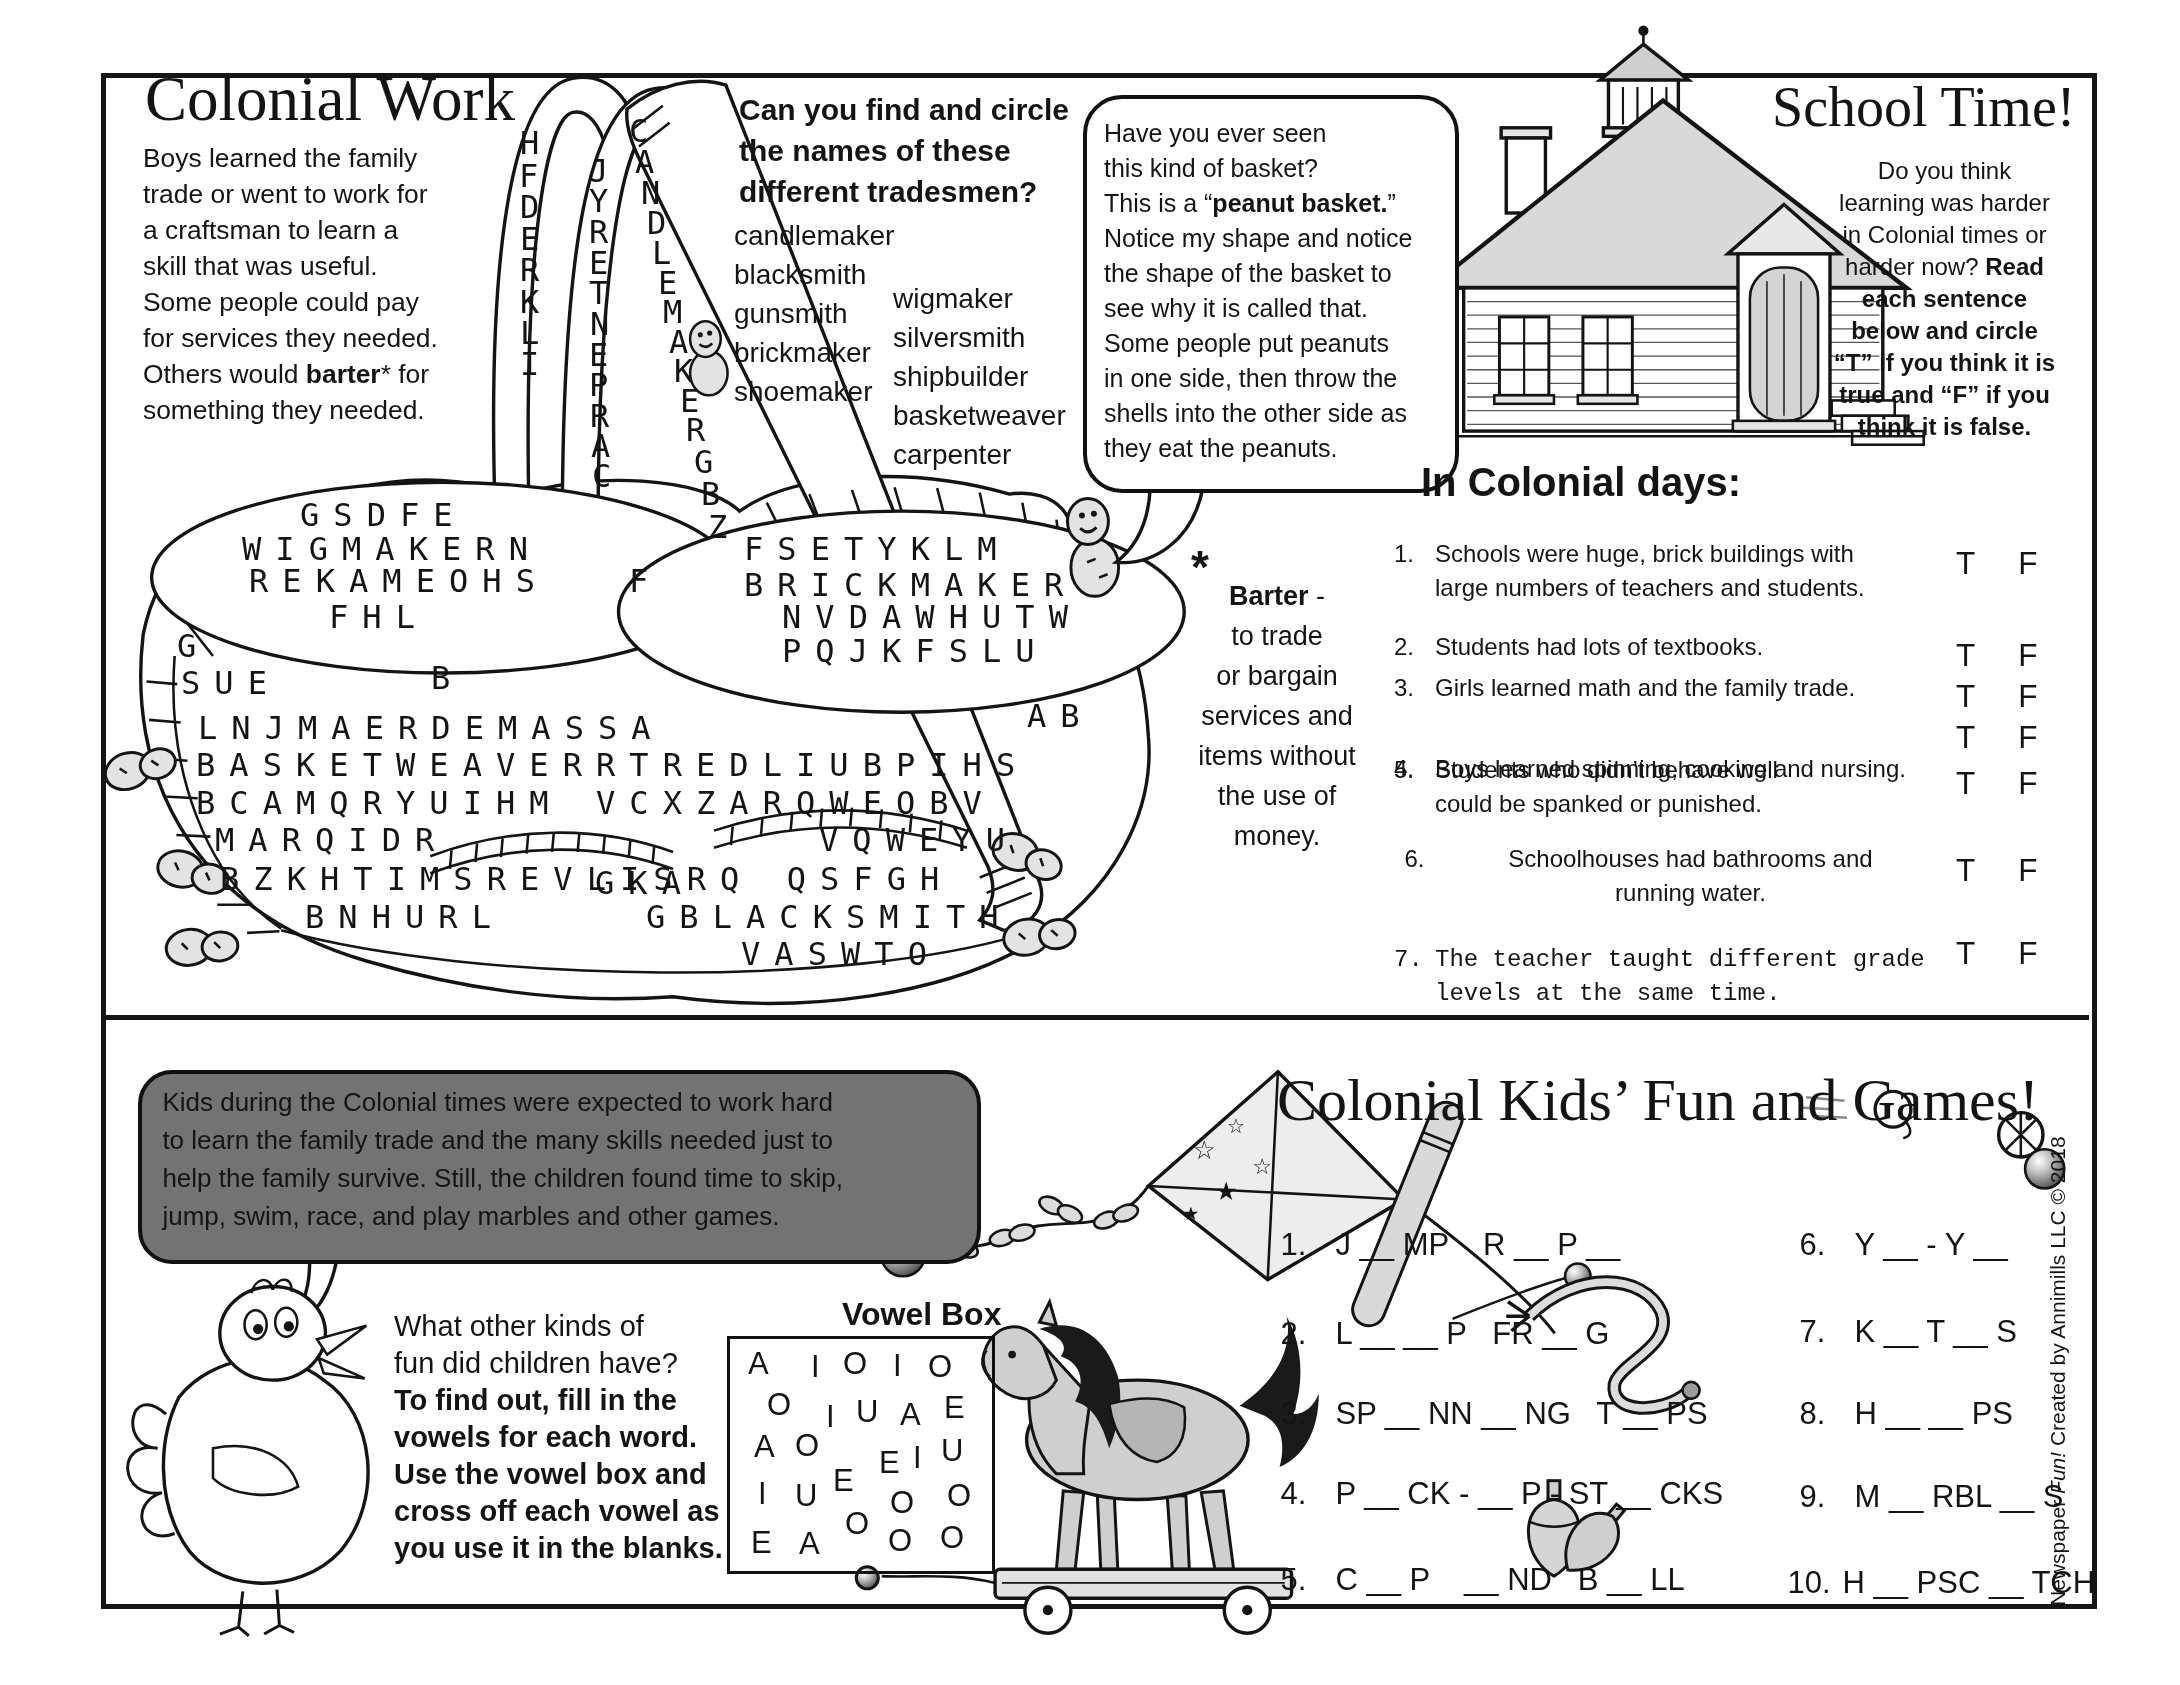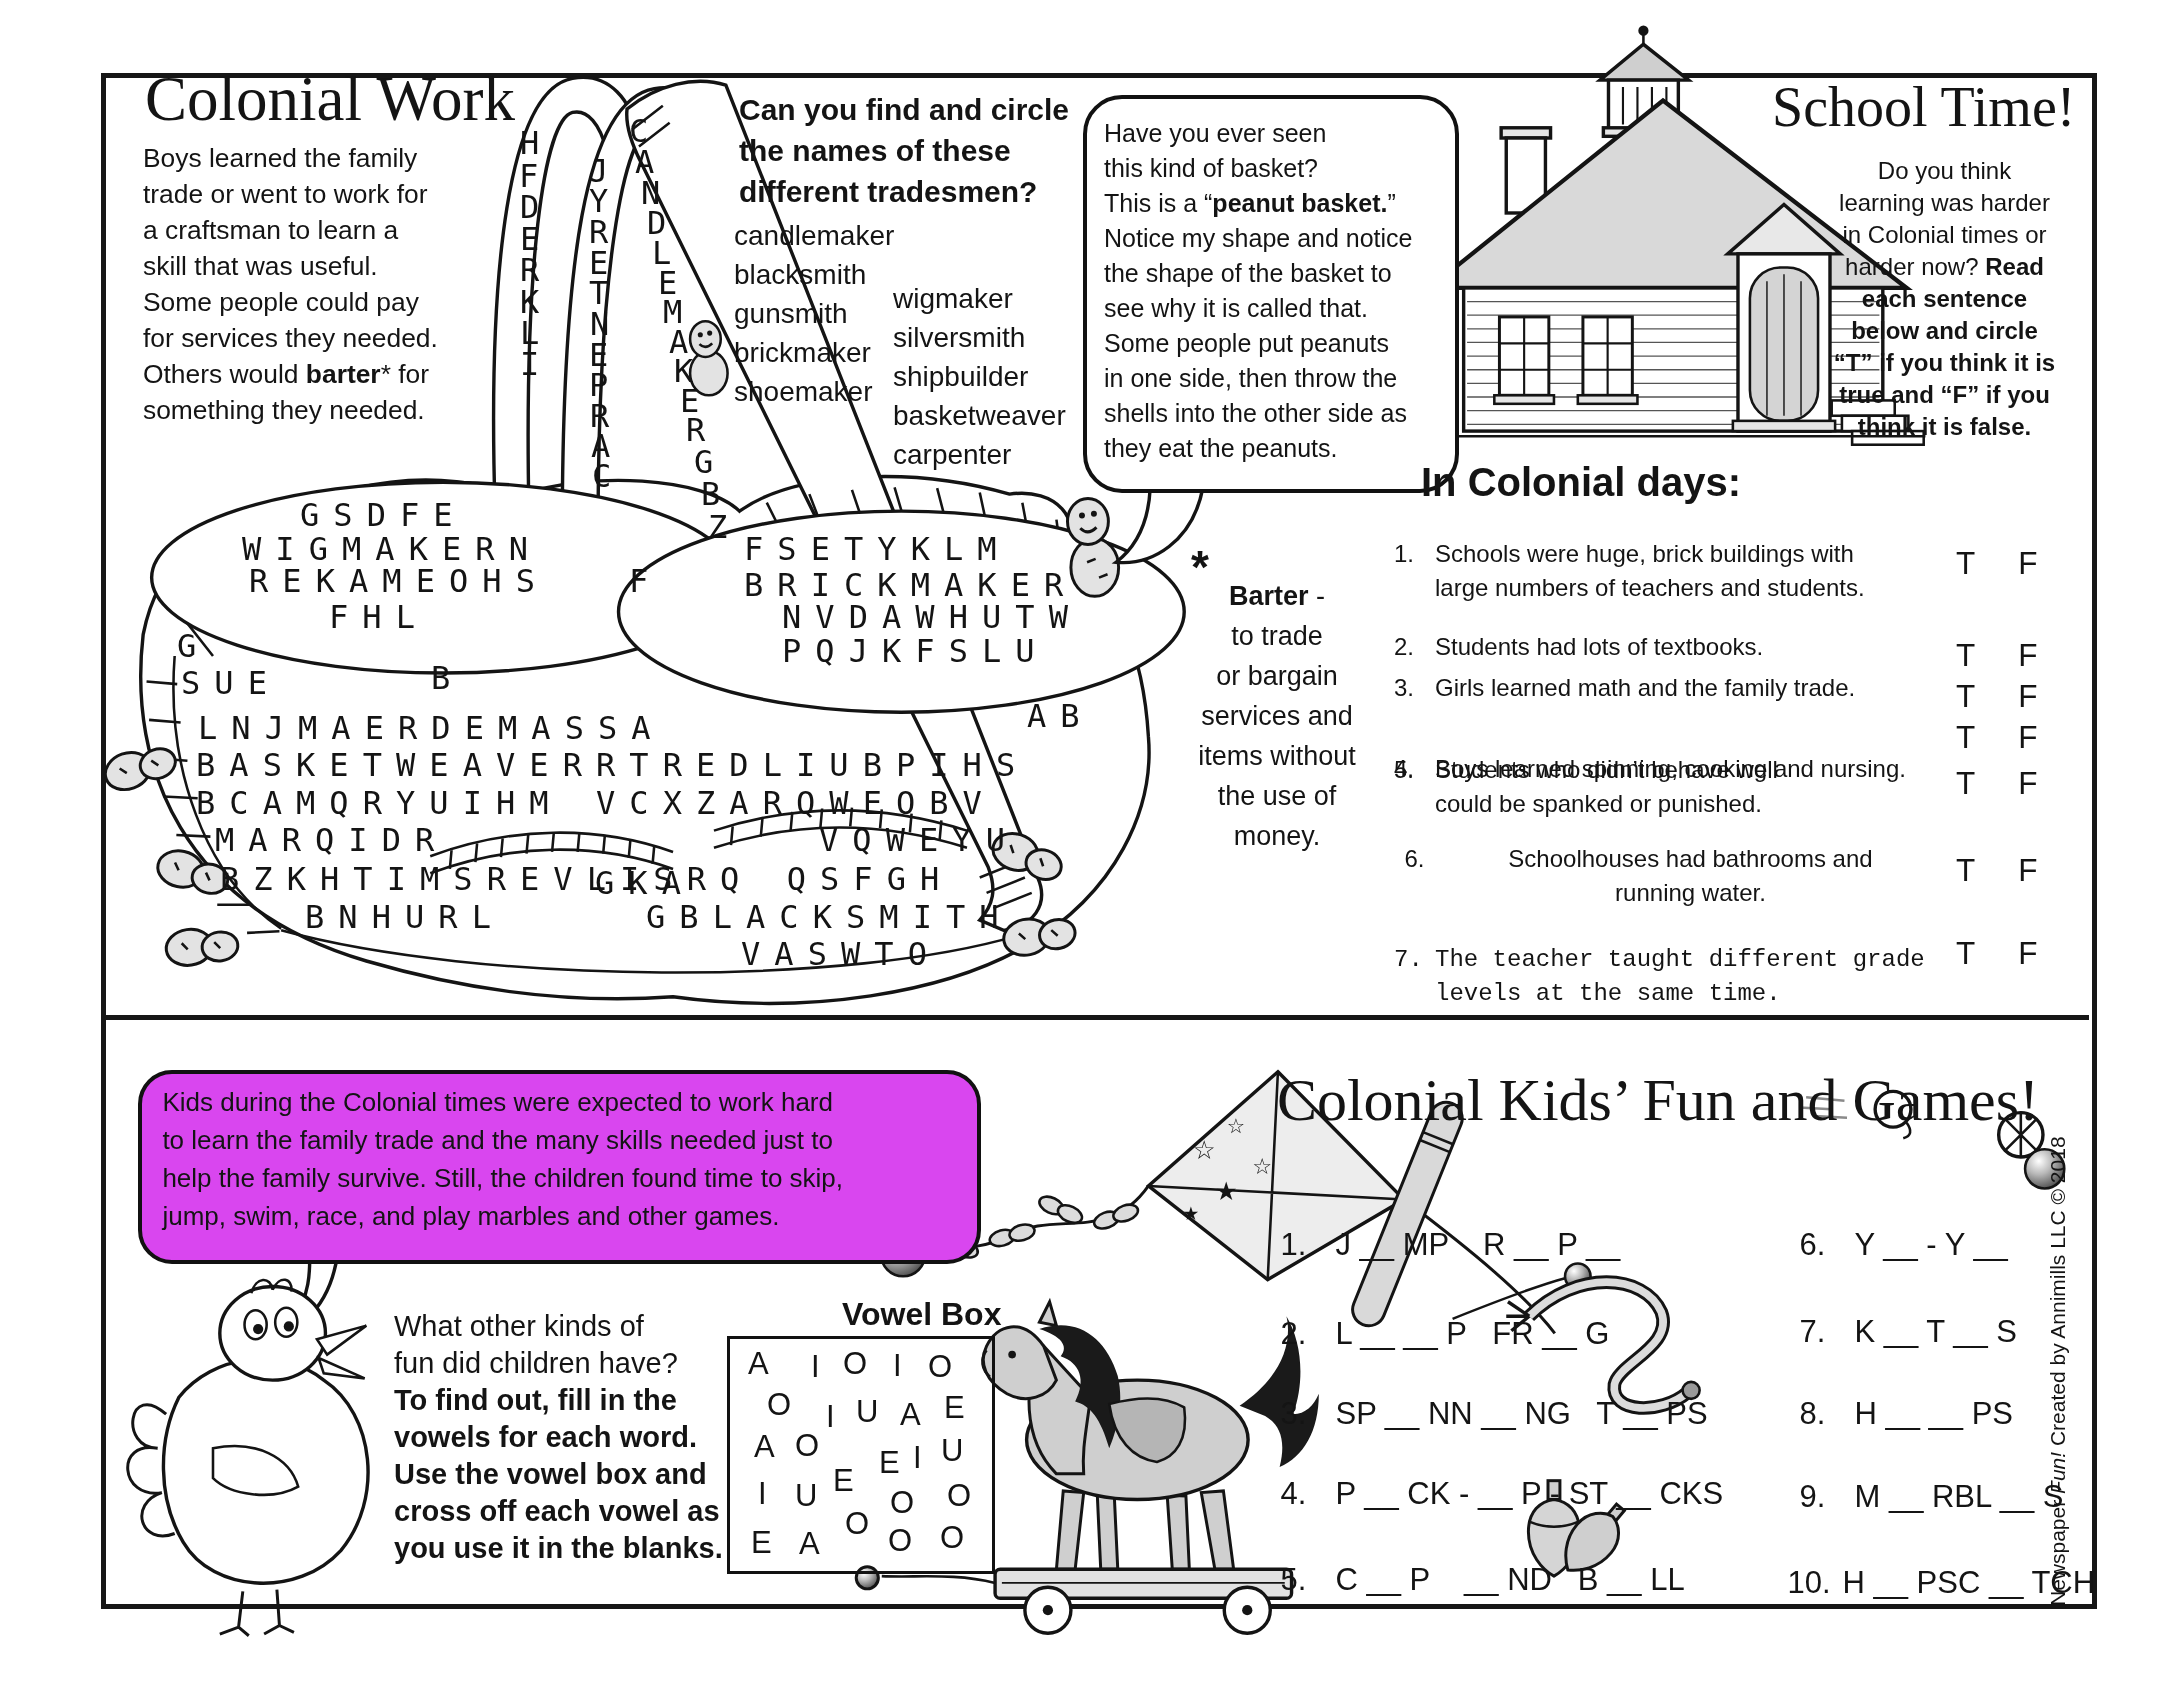--- a/index.html
+++ b/index.html
@@ -28,21 +28,21 @@
   #p-barter{left:1186px;top:576px;width:182px;text-align:center;font-size:27px;line-height:40px;z-index:3}
   .cd-item{position:absolute;left:1394px;font-size:24px;line-height:34px;z-index:3}
   .cd-num{display:inline-block;width:41px;vertical-align:top}
   .cd-text{display:inline-block;vertical-align:top;width:511px;white-space:pre-line}
   .tf-row{position:absolute;left:1956px;font-size:31.5px;z-index:3}
   .tf-row span{cursor:pointer}
   .tf-row span+span{margin-left:43px}
   .ws-row,.hl{position:absolute;font-family:"DejaVu Sans Mono",monospace;font-size:32px;
       letter-spacing:-2.6px;white-space:pre;z-index:3}
   #bubble-kids{left:138px;top:1070px;width:794px;height:169px;border:4.3px solid #111;border-radius:34px;
-      padding:8.5px 20.4px;font-size:26px;line-height:38px;background:#d946ef;z-index:2}
+      padding:8.5px 20.4px;font-size:26px;line-height:38px;background:#737373;z-index:2}
   #p-bird{left:394px;top:1308px;font-size:29px;line-height:37px;z-index:3}
   #vowel-box{left:727px;top:1336px;width:262px;height:232px;border:3.4px solid #111;z-index:2}
   .vowel{position:absolute;font-size:31px;z-index:3}
   .fun-item{position:absolute;font-size:31px;white-space:pre;z-index:3}
   .fun-item .num{display:inline-block;min-width:55px}
   #credit{left:2046px;top:1606px;width:545px;font-size:21px;transform-origin:0 0;
       transform:rotate(-90deg);z-index:3}
 </style>
 </head>
 <body>

